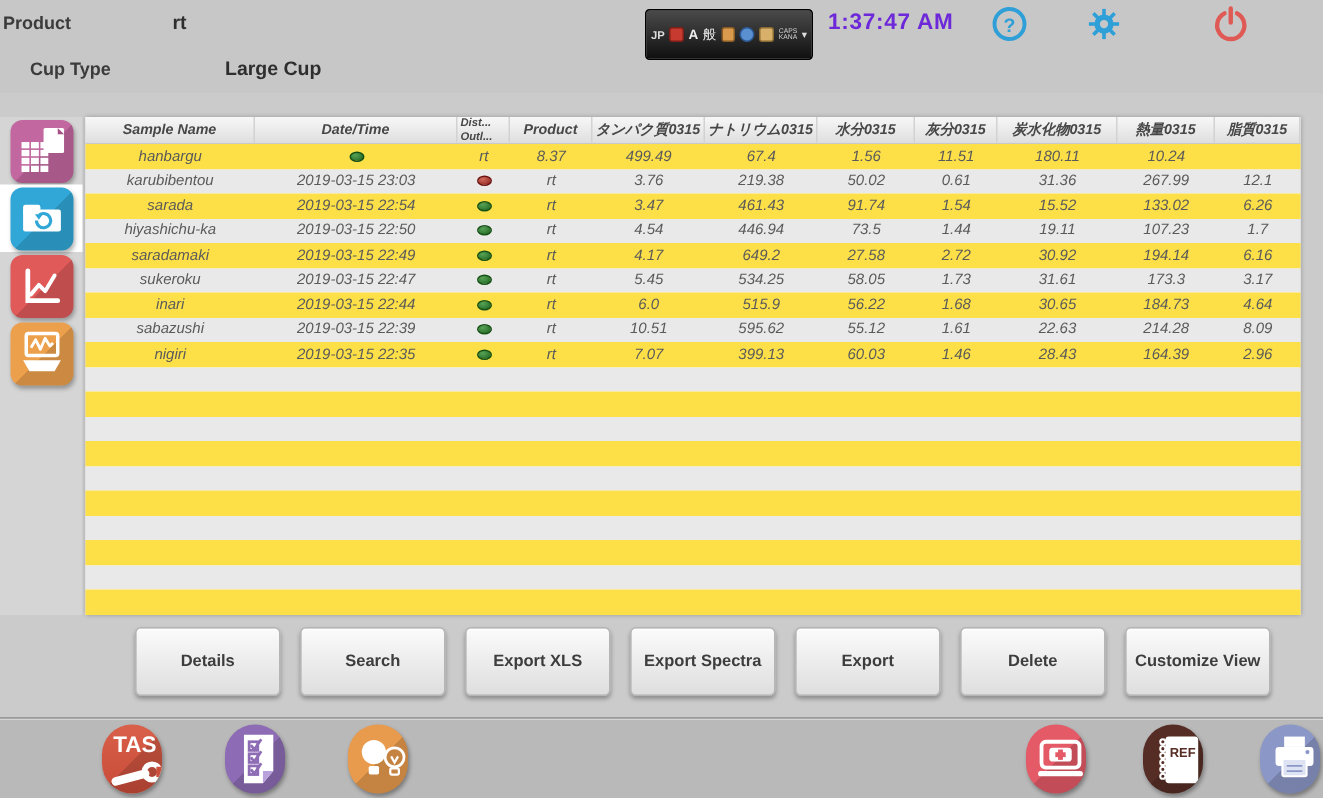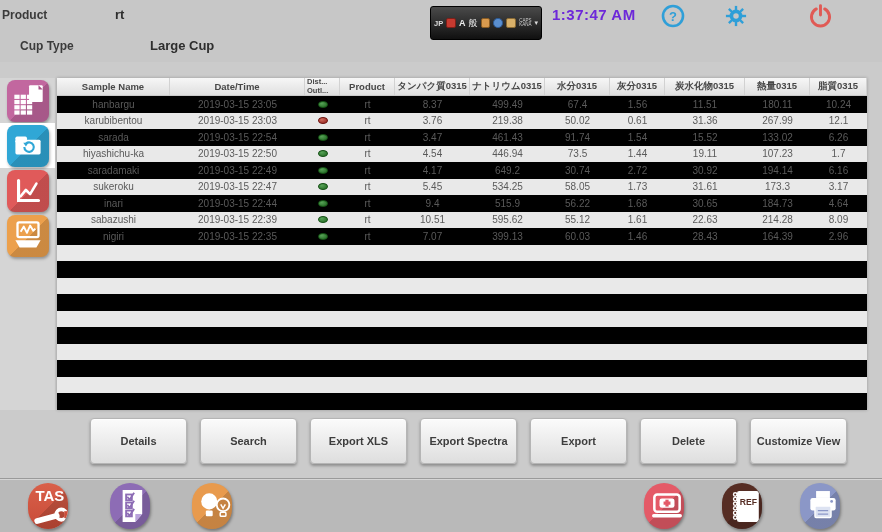--- a/index.html
+++ b/index.html
@@ -36,40 +36,40 @@
   .side-item.selected { background:#ffffff; }
   .tile { position:relative; width:42px; height:42px; border-radius:8px; overflow:hidden; box-shadow:1px 2px 3px rgba(0,0,0,0.3); }
   .tile::after { content:""; position:absolute; inset:0; background:linear-gradient(135deg, transparent 52%, rgba(0,0,0,0.14) 52%); }
   .tile svg { position:relative; z-index:2; }
   .t-pink { background:#c2679f; }
   .t-blue { background:#30a7d6; }
   .t-red { background:#e05a5a; }
   .t-orange { background:#eca04c; }
   
   .table { position:absolute; left:57px; top:78px; width:810px; height:332px; background:#fff; box-shadow:0 0 3px rgba(0,0,0,0.25); }
-  .thead, .tr { display:grid; grid-template-columns:113px 135px 35px 55px 75px 75px 65px 55px 80px 65px 57px; }
+  .thead, .tr { display:grid; grid-template-columns:113px 135px 35px 55px 75px 75px 65px 55px 80px 65px 57px;font-style:italic; }
   .thead { height:18px; background:linear-gradient(#f7f7f7,#dfdfdf); border-bottom:1px solid #c9c9c9; }
   .th { display:flex; align-items:center; justify-content:center; font-size:9.5px; font-weight:bold; color:#474747; border-right:1px solid #d2d2d2; overflow:hidden; }
   .th.c2 { font-size:7.5px; line-height:1.15; white-space:pre-line; justify-content:flex-start; text-align:left; padding-left:2px; }
-  .tr { height:16.5px; background:#000000; }
+  .tr { height:16.5px; background:#fde047; }
   .tr.alt { background:#e9e9e9; }
   .td { display:flex; align-items:center; justify-content:center; font-size:10px; color:#5a5a5a; overflow:hidden; white-space:nowrap; }
   .dot { display:inline-block; width:10px; height:7px; border-radius:50%; }
   .dot.green { background:radial-gradient(ellipse at 35% 30%, #57a257, #1e641e); border:1px solid #155015; }
   .dot.red { background:radial-gradient(ellipse at 35% 30%, #cf6a5c, #8d1f1a); border:1px solid #6e1410; }
   
   .action-bar { position:absolute; left:90px; top:418px; width:757px; height:46px; display:flex; gap:13px; }
   .action-btn {
     flex:1; border:1px solid #b5b5b5; border-radius:4px;
     background:linear-gradient(#fbfbfb,#dedede); box-shadow:0 2px 3px rgba(0,0,0,0.3), inset 0 1px 0 #fff;
     font-family:"Liberation Sans", sans-serif; font-size:11px; font-weight:bold; color:#3d3d3d; cursor:pointer;
   }
   
   .bottombar { position:absolute; left:0; top:478px; width:882px; height:54px; background:#b9b9b9; border-top:1px solid #9a9a9a; box-shadow:inset 0 1px 0 rgba(255,255,255,0.4); }
-  .foot-tile { position:absolute; width:40px; height:46px; top:4px; border-radius:20px; overflow:hidden; box-shadow:1px 2px 3px rgba(0,0,0,0.35); cursor:pointer; }
+  .foot-tile { position:absolute; width:40px; height:46px; top:4px; border-radius:20px; overflow:hidden; box-shadow:1px 2px 3px rgba(0,0,0,0.35); cursor:pointer;margin-left:40px; }
   .foot-tile::after { content:""; position:absolute; inset:0; background:linear-gradient(135deg, transparent 52%, rgba(0,0,0,0.15) 52%); }
   .foot-tile svg { position:relative; z-index:2; }
   .f-tas { left:28px; background:linear-gradient(#d9604a,#c84b38); }
   .f-check { left:110px; background:#8d6cb5; }
   .f-bulb { left:192px; background:#e89a4d; }
   .f-cam { left:644px; background:#e45a67; }
   .f-ref { left:722px; background:#562d24; }
   .f-print { left:800px; background:#8b97c7; }
 </style>
 </head>
@@ -193,21 +193,20 @@
         <div class="th c5">ナトリウム0315</div>
         <div class="th c6">水分0315</div>
         <div class="th c7">灰分0315</div>
         <div class="th c8">炭水化物0315</div>
         <div class="th c9">熱量0315</div>
         <div class="th c10">脂質0315</div>
       </div>
     <div class="tbody">
         <div class="tr">
           <div class="td c0">hanbargu</div>
-          <div class="td c1">2019-03-15 23:05</div>
           <div class="td c2">
             <span class="dot green"></span>
           </div>
           <div class="td c3">rt</div>
           <div class="td c4">8.37</div>
           <div class="td c5">499.49</div>
           <div class="td c6">67.4</div>
           <div class="td c7">1.56</div>
           <div class="td c8">11.51</div>
           <div class="td c9">180.11</div>
@@ -260,21 +259,21 @@
         </div>
         <div class="tr">
           <div class="td c0">saradamaki</div>
           <div class="td c1">2019-03-15 22:49</div>
           <div class="td c2">
             <span class="dot green"></span>
           </div>
           <div class="td c3">rt</div>
           <div class="td c4">4.17</div>
           <div class="td c5">649.2</div>
-          <div class="td c6">30.74</div>
+          <div class="td c6">27.58</div>
           <div class="td c7">2.72</div>
           <div class="td c8">30.92</div>
           <div class="td c9">194.14</div>
           <div class="td c10">6.16</div>
         </div>
         <div class="tr alt">
           <div class="td c0">sukeroku</div>
           <div class="td c1">2019-03-15 22:47</div>
           <div class="td c2">
             <span class="dot green"></span>
@@ -288,21 +287,21 @@
           <div class="td c9">173.3</div>
           <div class="td c10">3.17</div>
         </div>
         <div class="tr">
           <div class="td c0">inari</div>
           <div class="td c1">2019-03-15 22:44</div>
           <div class="td c2">
             <span class="dot green"></span>
           </div>
           <div class="td c3">rt</div>
-          <div class="td c4">9.4</div>
+          <div class="td c4">6.0</div>
           <div class="td c5">515.9</div>
           <div class="td c6">56.22</div>
           <div class="td c7">1.68</div>
           <div class="td c8">30.65</div>
           <div class="td c9">184.73</div>
           <div class="td c10">4.64</div>
         </div>
         <div class="tr alt">
           <div class="td c0">sabazushi</div>
           <div class="td c1">2019-03-15 22:39</div>

